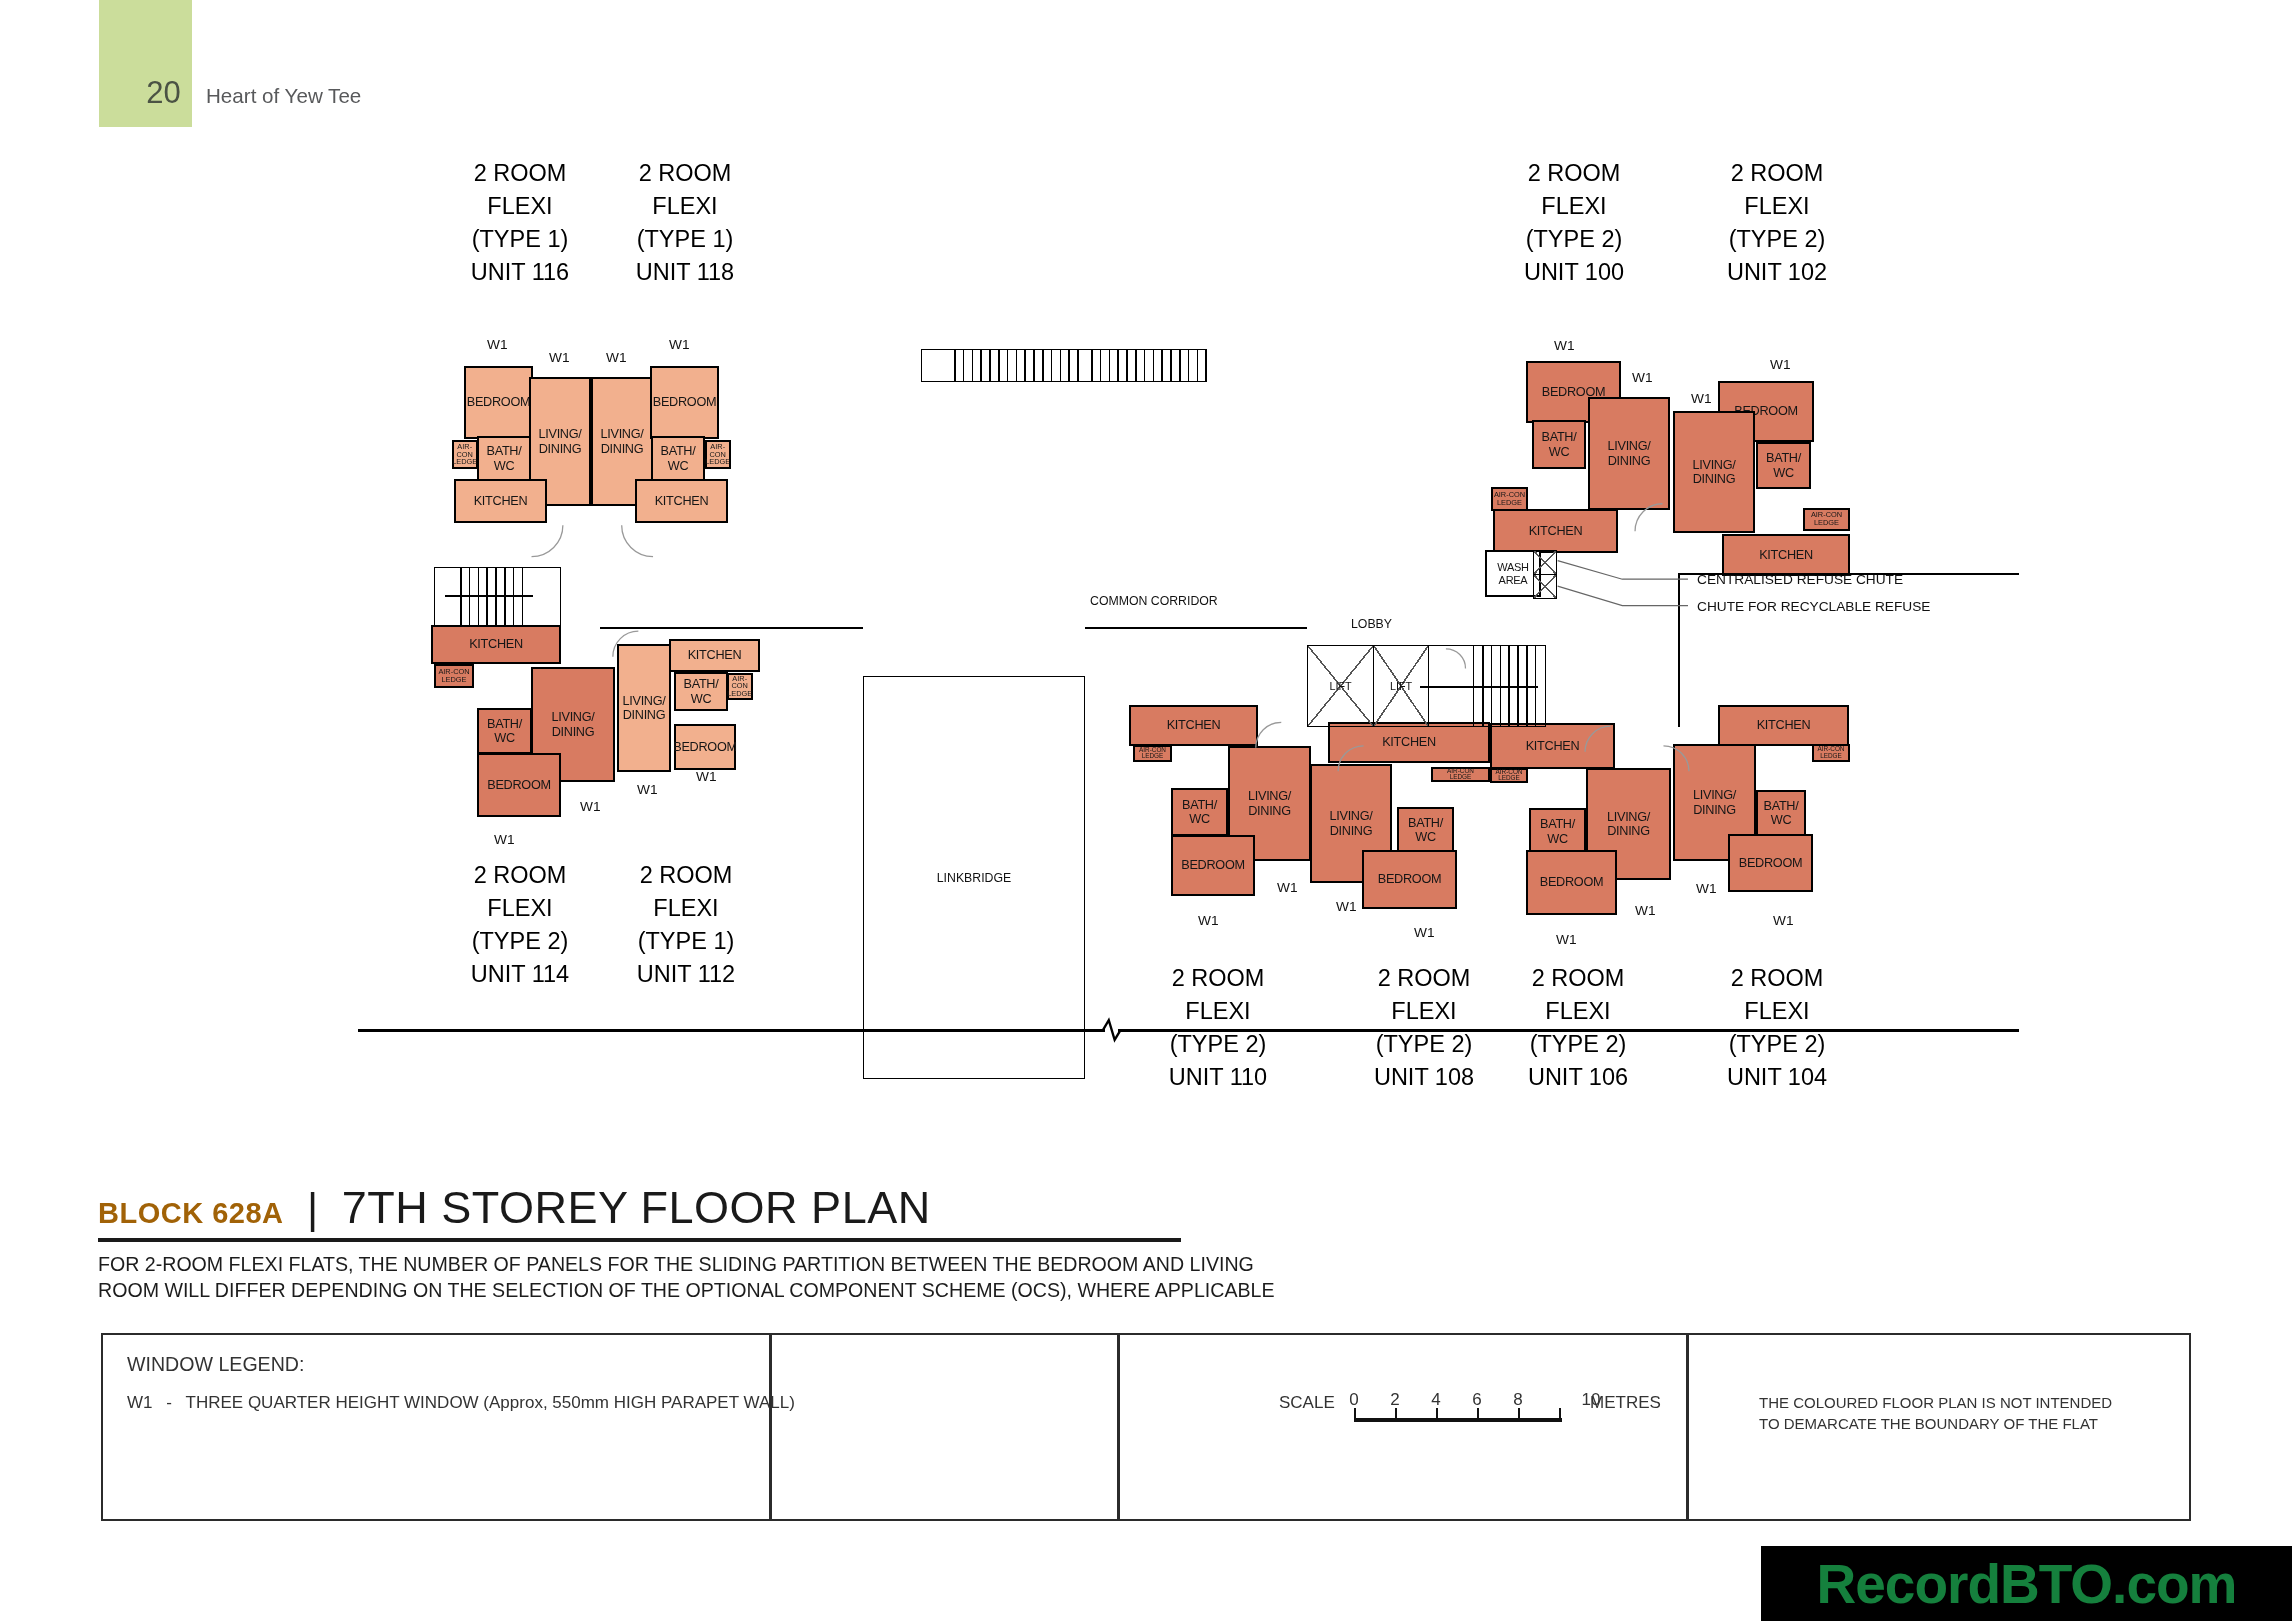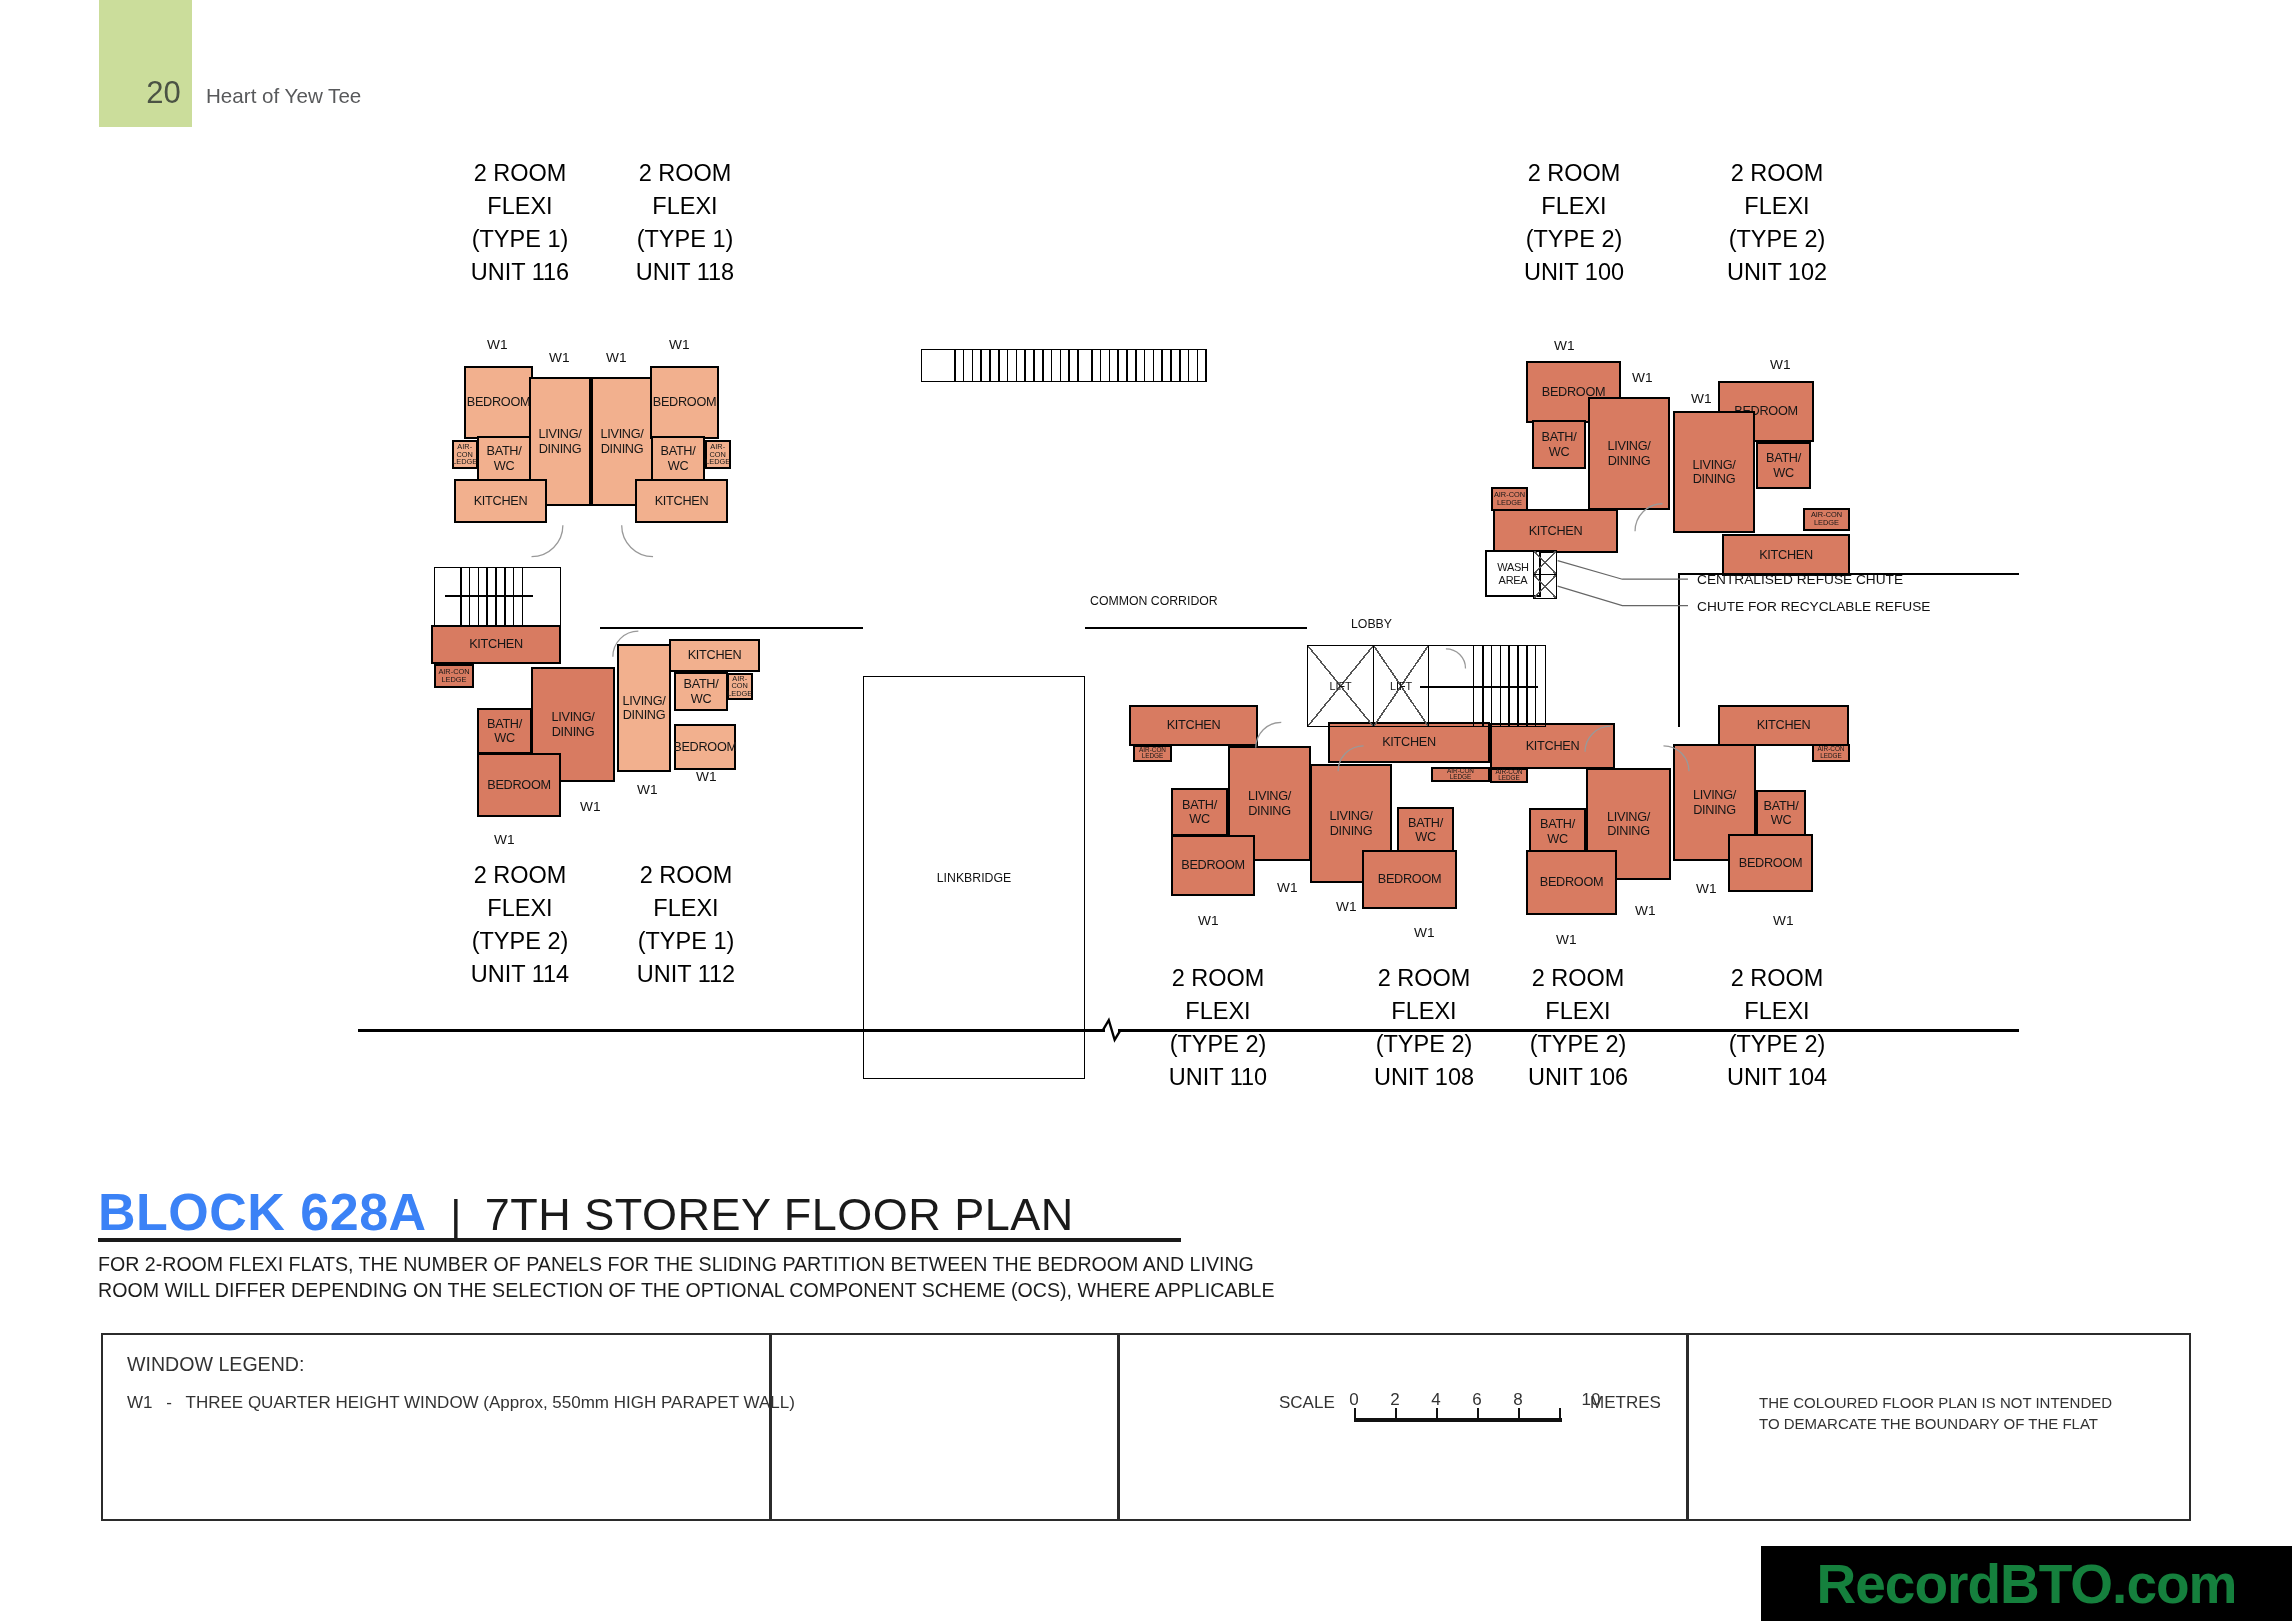--- a/index.html
+++ b/index.html
@@ -31,21 +31,21 @@
         #555 calc(50% + 0.8px), transparent calc(50% + 0.8px));}
   .vstripes{position:absolute;top:0;bottom:0;
       background:repeating-linear-gradient(90deg,#000 0 1.6px,transparent 1.6px 8.8px);}
   
   .pagebox{position:absolute;left:99px;top:0;width:93px;height:127px;background:#cbdd9b;
       display:flex;align-items:flex-end;justify-content:center;padding-bottom:15.7px;
       font-size:31px;color:#4b5344;box-sizing:border-box;padding-left:36px;}
   .brochure{position:absolute;left:206px;top:84px;font-size:20.6px;color:#58595b;}
   
   .titlerow{position:absolute;left:98px;top:1182px;display:flex;align-items:baseline;gap:23.5px;}
-  .btitle{font-size:52px;font-weight:bold;letter-spacing:0.5px;color:#3b82f6;}
+  .btitle{font-size:29px;font-weight:bold;letter-spacing:0.5px;color:#a16207;}
   .tsep{font-size:43px;font-weight:400;color:#1a1a1a;}
   .stitle{font-size:45px;font-weight:400;letter-spacing:0.5px;color:#1a1a1a;text-align:center;}
   .tnote{position:absolute;left:98px;top:1252px;font-size:19.6px;line-height:25.5px;
          white-space:pre-line;color:#1c1c1c;}
   
   .legendbox{position:absolute;left:101px;top:1333px;width:2090px;height:188px;
       border:2.9px solid #2b2b2b;box-sizing:border-box;}
   .ldiv{position:absolute;top:1333px;height:188px;width:2.5px;background:#2b2b2b;}
   .ltext{position:absolute;color:#333;}
   .tickmark{position:absolute;width:1.8px;height:9.8px;background:#111;}

